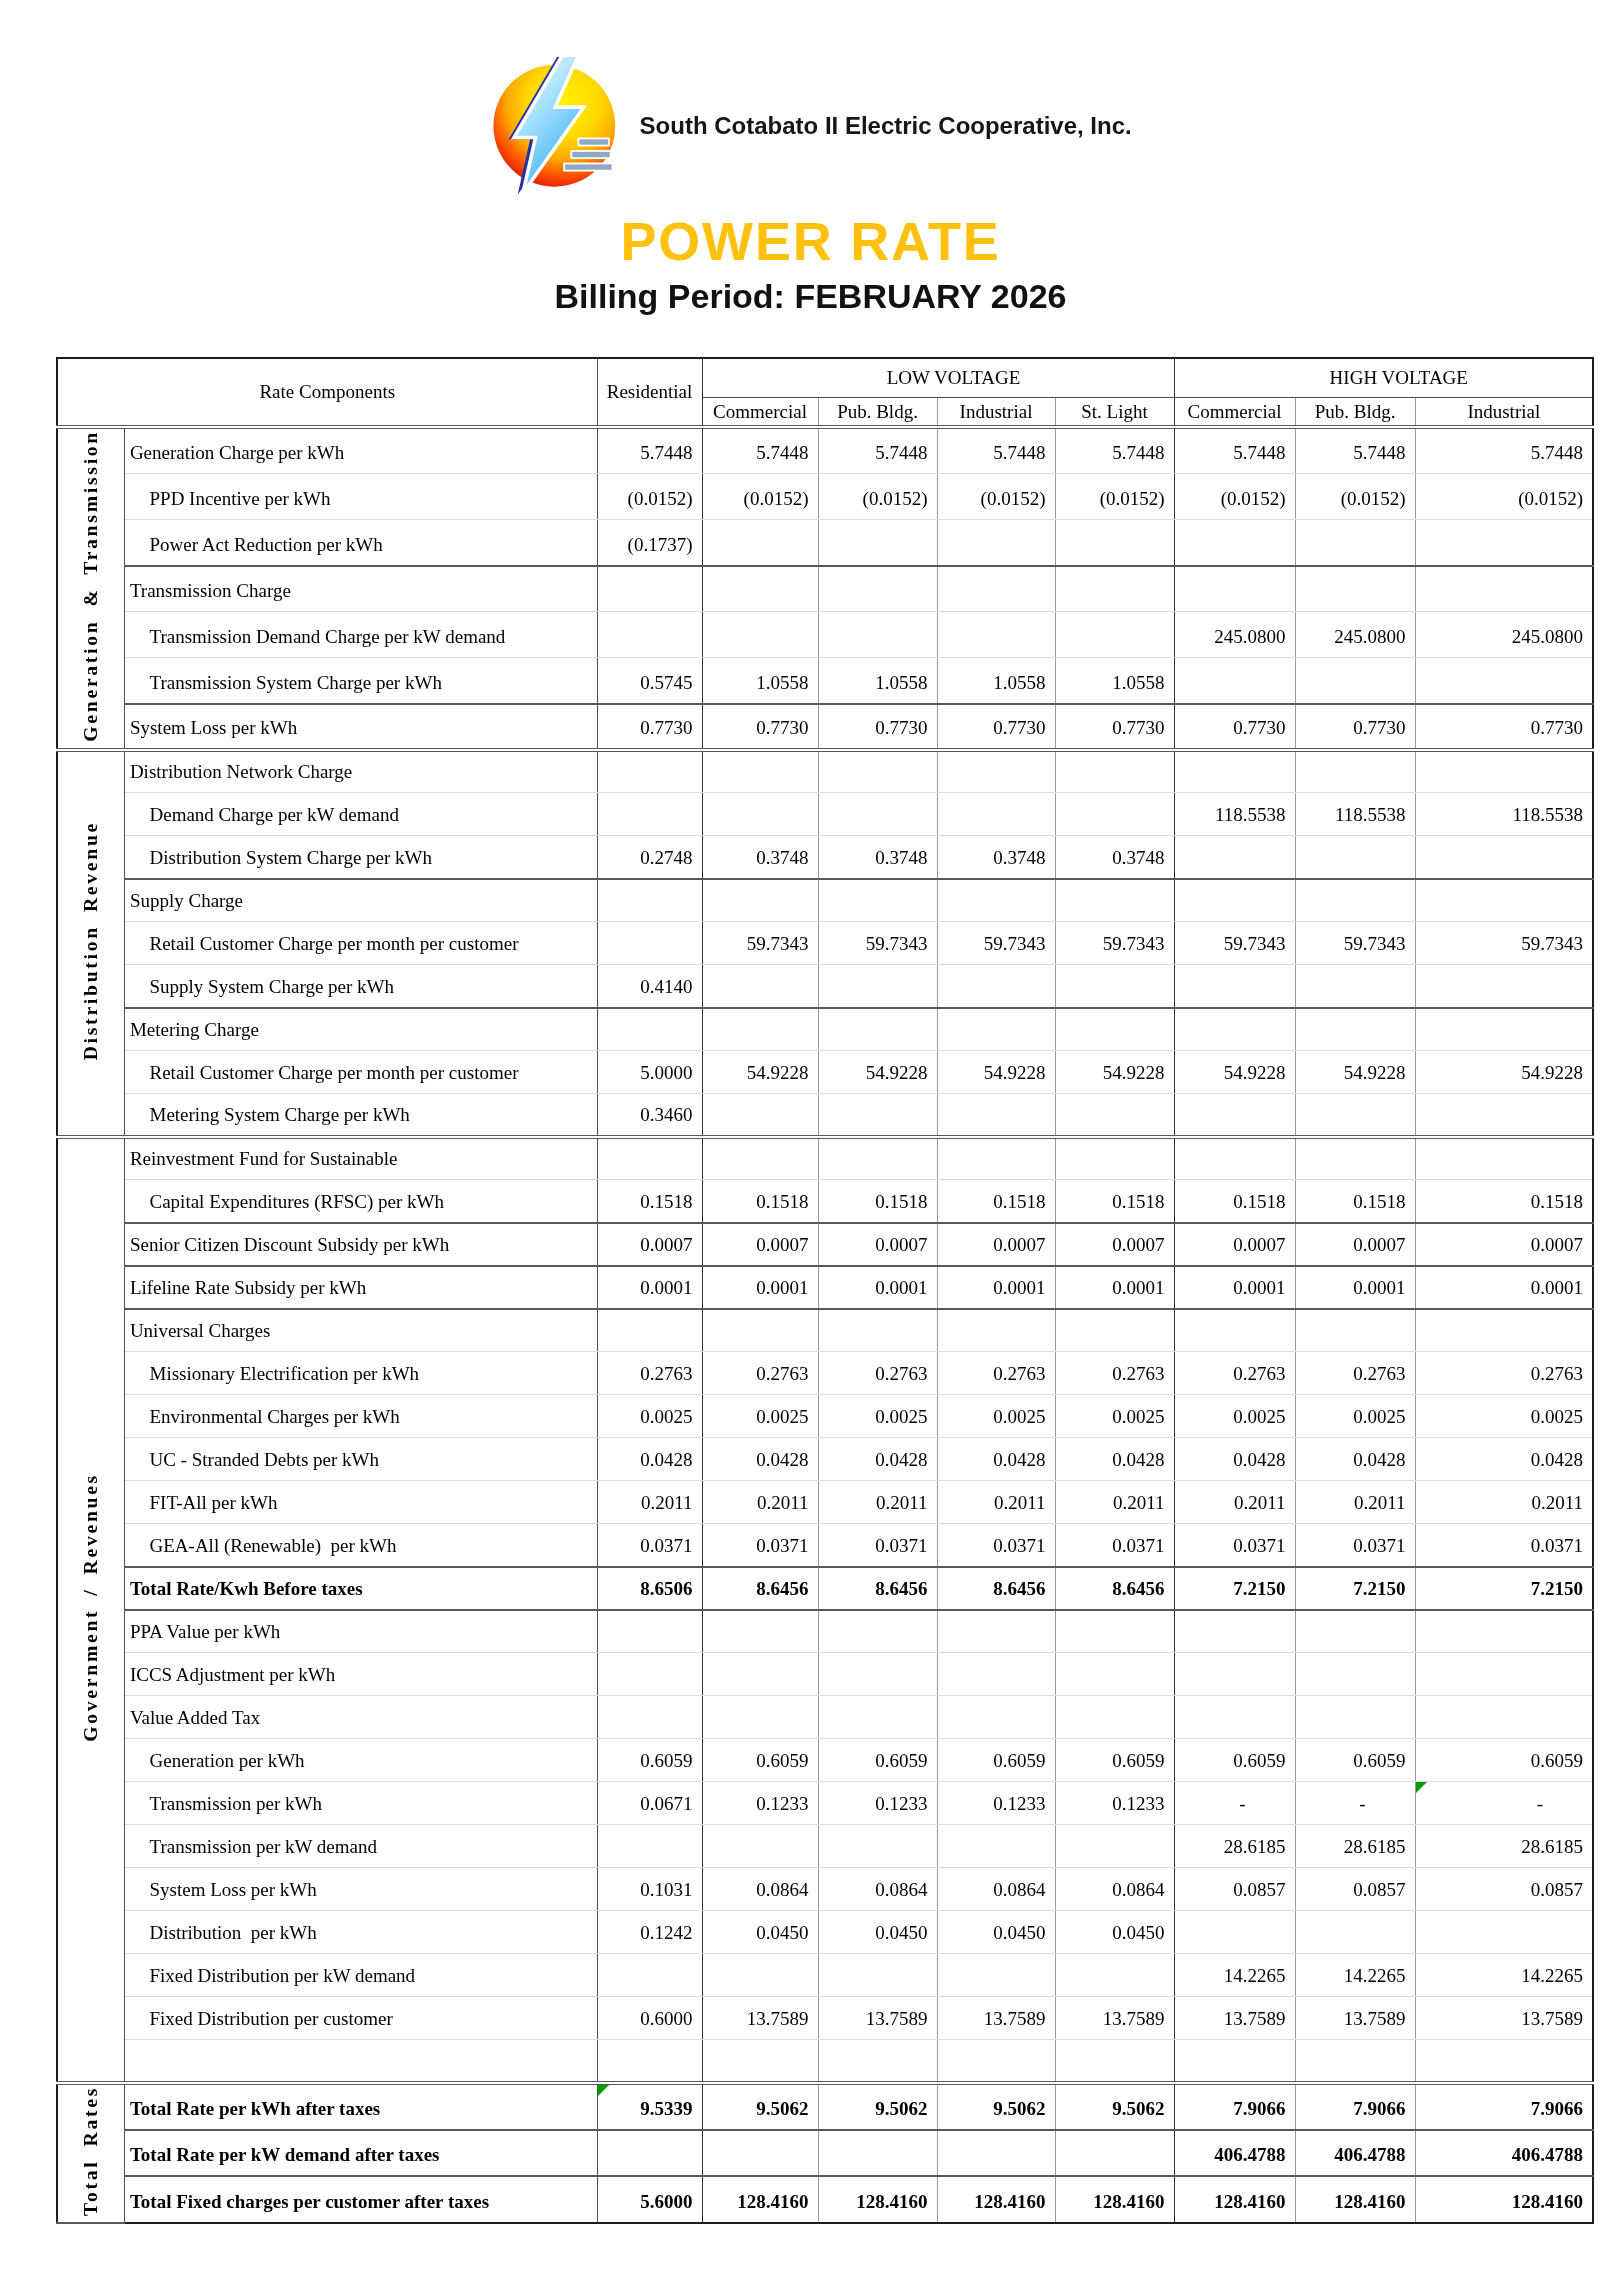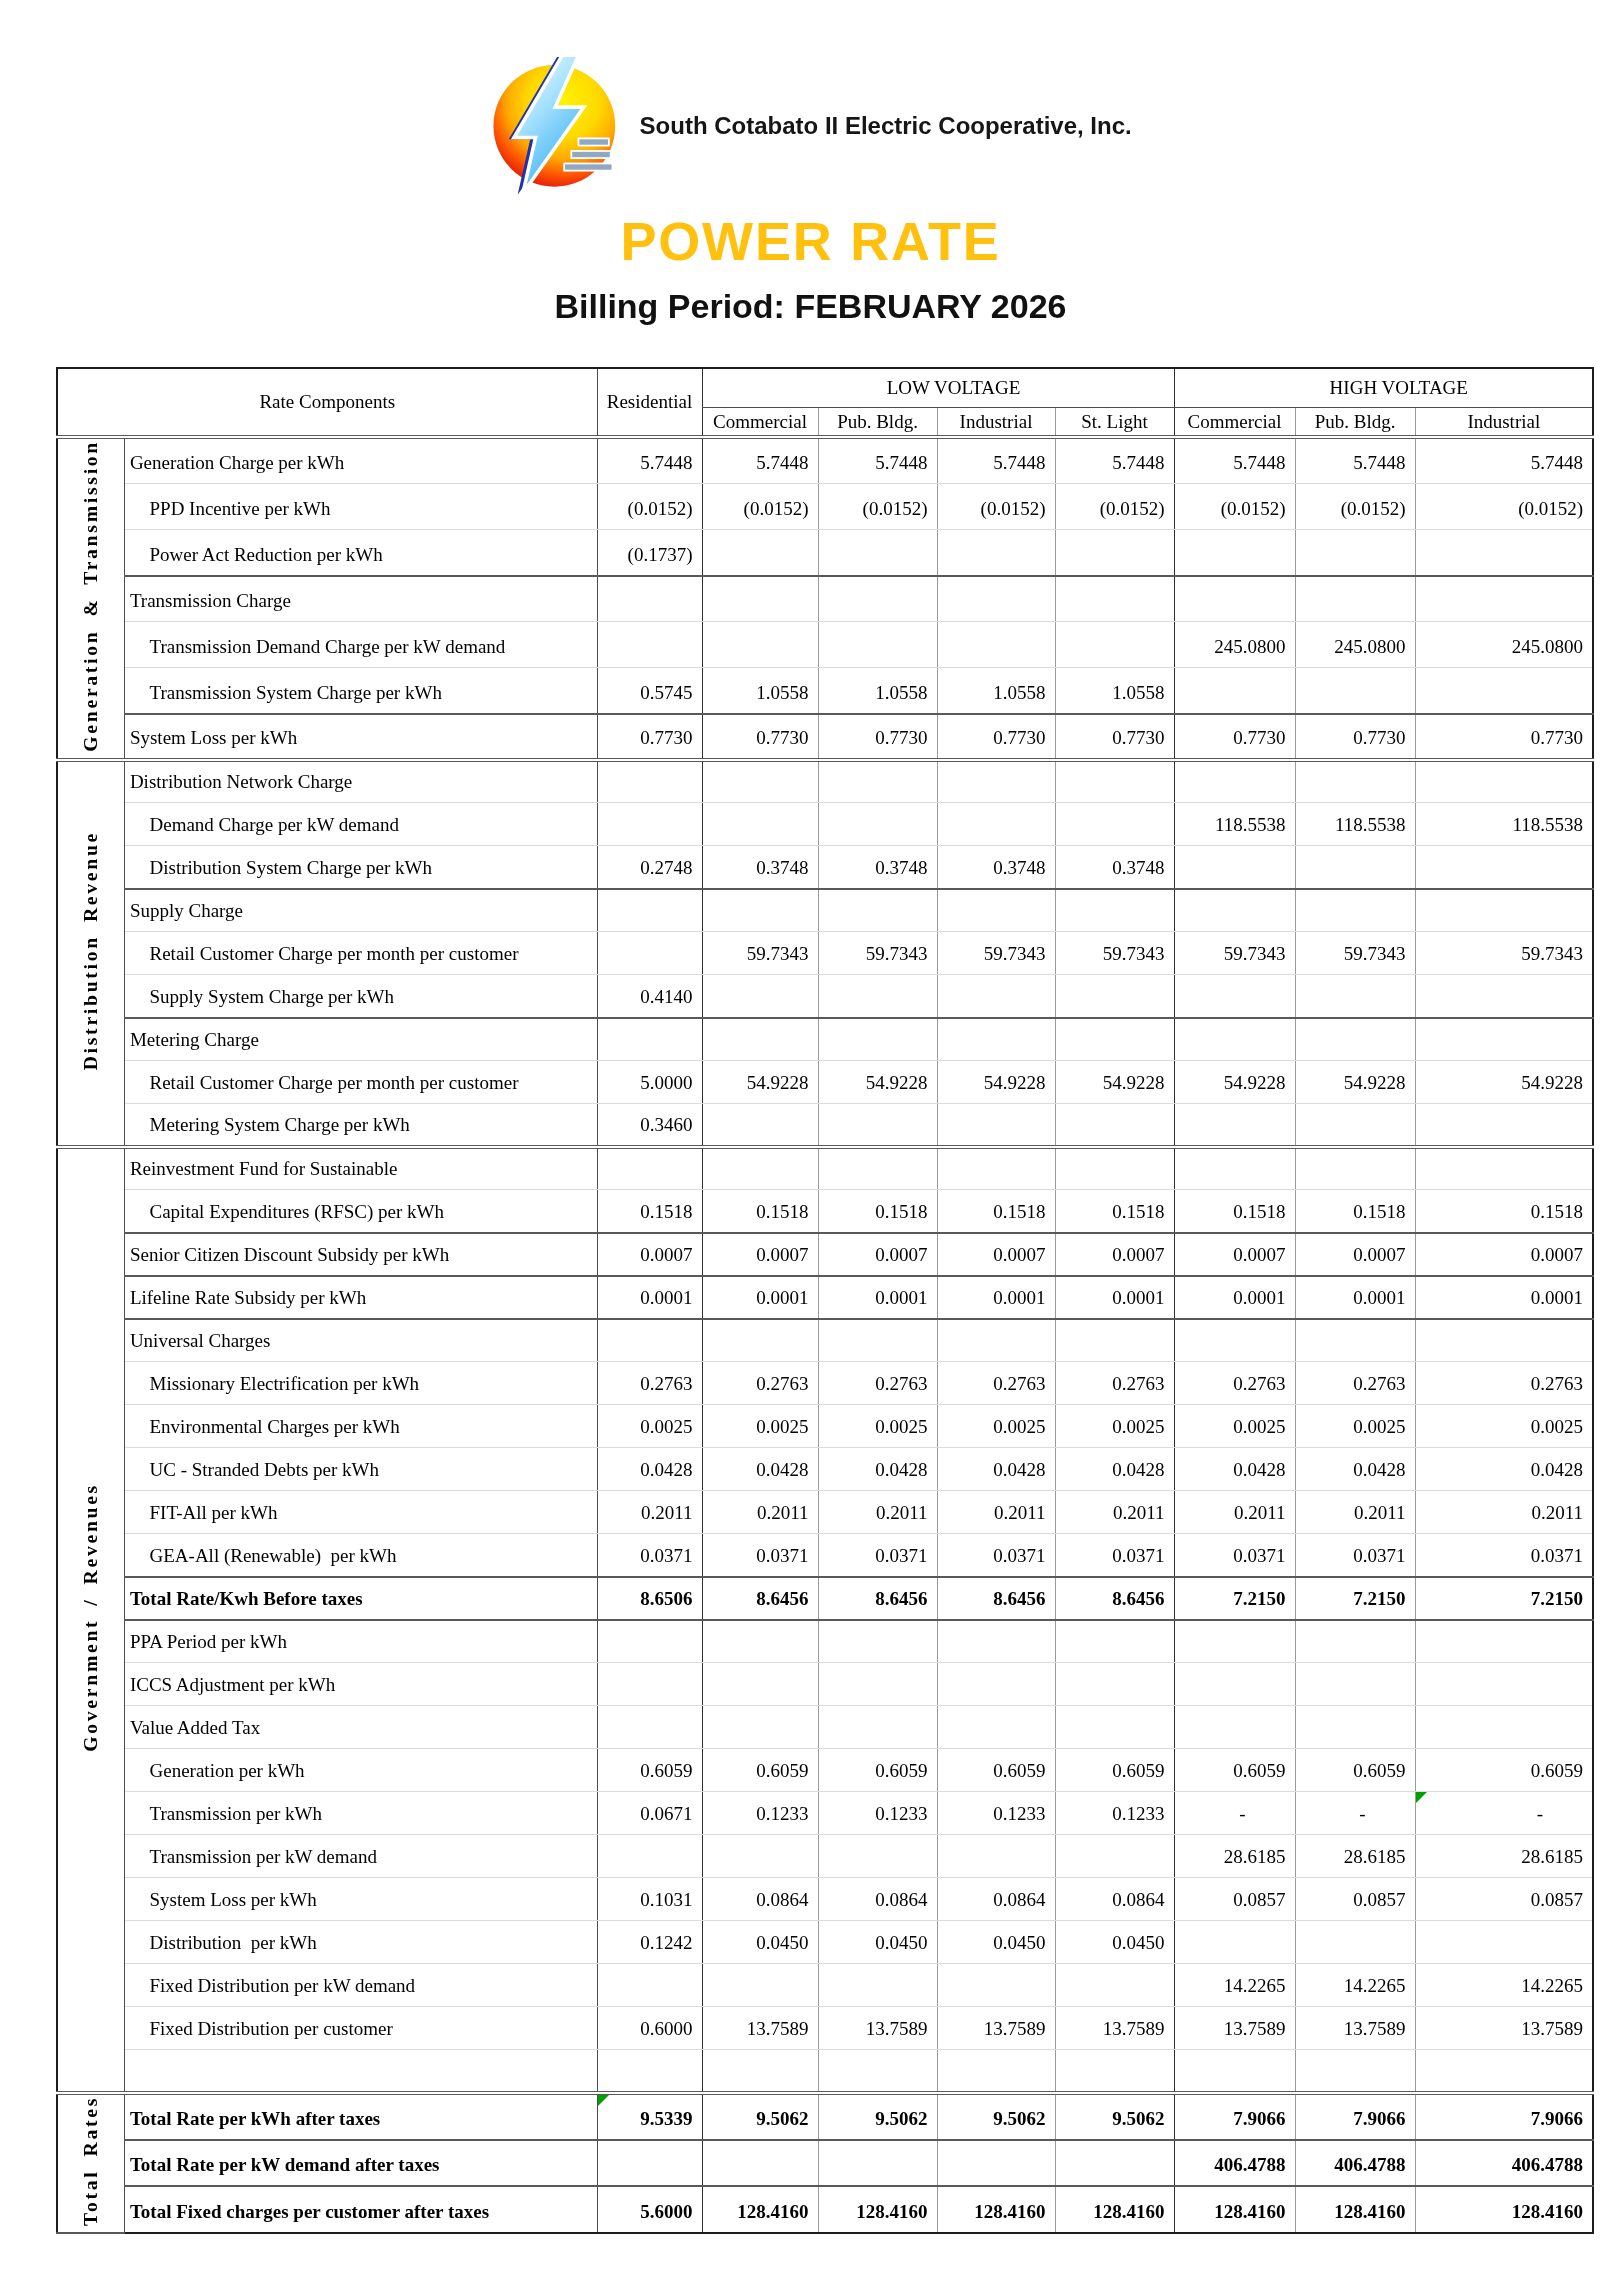--- a/index.html
+++ b/index.html
@@ -5,21 +5,21 @@
   html,body{margin:0;padding:0;background:#ffffff;}
   body{width:1621px;height:2293px;position:relative;font-family:"Liberation Serif","DejaVu Serif",serif;color:#000;}
 
   
   .brand{display:flex;align-items:center;justify-content:center;gap:14.3px;padding-top:54px;}
   .logo{width:136px;height:142px;flex:0 0 auto;}
   .brand-text{display:flex;flex-direction:column;}
   .org-name{font-family:"Liberation Sans","DejaVu Sans",sans-serif;font-weight:bold;font-size:66px;line-height:1.0;letter-spacing:0px;color:#161616;}
   .org-sub{font-family:"Liberation Sans","DejaVu Sans",sans-serif;font-weight:bold;font-size:24px;margin-top:2.7px;color:#161616;}
   .power-rate{text-align:center;font-family:"Liberation Sans","DejaVu Sans",sans-serif;font-weight:bold;font-size:54px;letter-spacing:1.8px;margin-top:14.3px;}
-  .billing{text-align:center;font-family:"Liberation Sans","DejaVu Sans",sans-serif;font-weight:bold;font-size:34px;margin-top:15px;color:#111;}
+  .billing{text-align:center;font-family:"Liberation Sans","DejaVu Sans",sans-serif;font-weight:bold;font-size:34px;margin-top:5px;color:#111;}
 
   
   .tablewrap{margin:41px 0 0 56px;}
   table.rates{border-collapse:collapse;table-layout:fixed;width:1537px;border:2.7px solid #1c1c1c;}
   table.rates td,table.rates th{box-sizing:border-box;overflow:hidden;white-space:pre;font-size:19px;font-weight:normal;}
 
   thead tr.grp th{height:39px;vertical-align:middle;text-align:center;}
   thead tr.sub th{height:30px;vertical-align:middle;text-align:center;border-bottom:4.5px double #595959;}
   th.corner{border-right:0.9px solid #4d4d4d;border-bottom:4.5px double #595959;}
   th.res-h{border-bottom:4.5px double #595959;}
@@ -409,21 +409,21 @@
           <td class="val c0">8.6506</td>
           <td class="val c1">8.6456</td>
           <td class="val c2">8.6456</td>
           <td class="val c3">8.6456</td>
           <td class="val c4">8.6456</td>
           <td class="val c5">7.2150</td>
           <td class="val c6">7.2150</td>
           <td class="val c7">7.2150</td>
         </tr>
         <tr>
-          <td class="lbl">PPA Period per kWh</td>
+          <td class="lbl">PPA Value per kWh</td>
           <td class="val c0"></td>
           <td class="val c1"></td>
           <td class="val c2"></td>
           <td class="val c3"></td>
           <td class="val c4"></td>
           <td class="val c5"></td>
           <td class="val c6"></td>
           <td class="val c7"></td>
         </tr>
         <tr>

